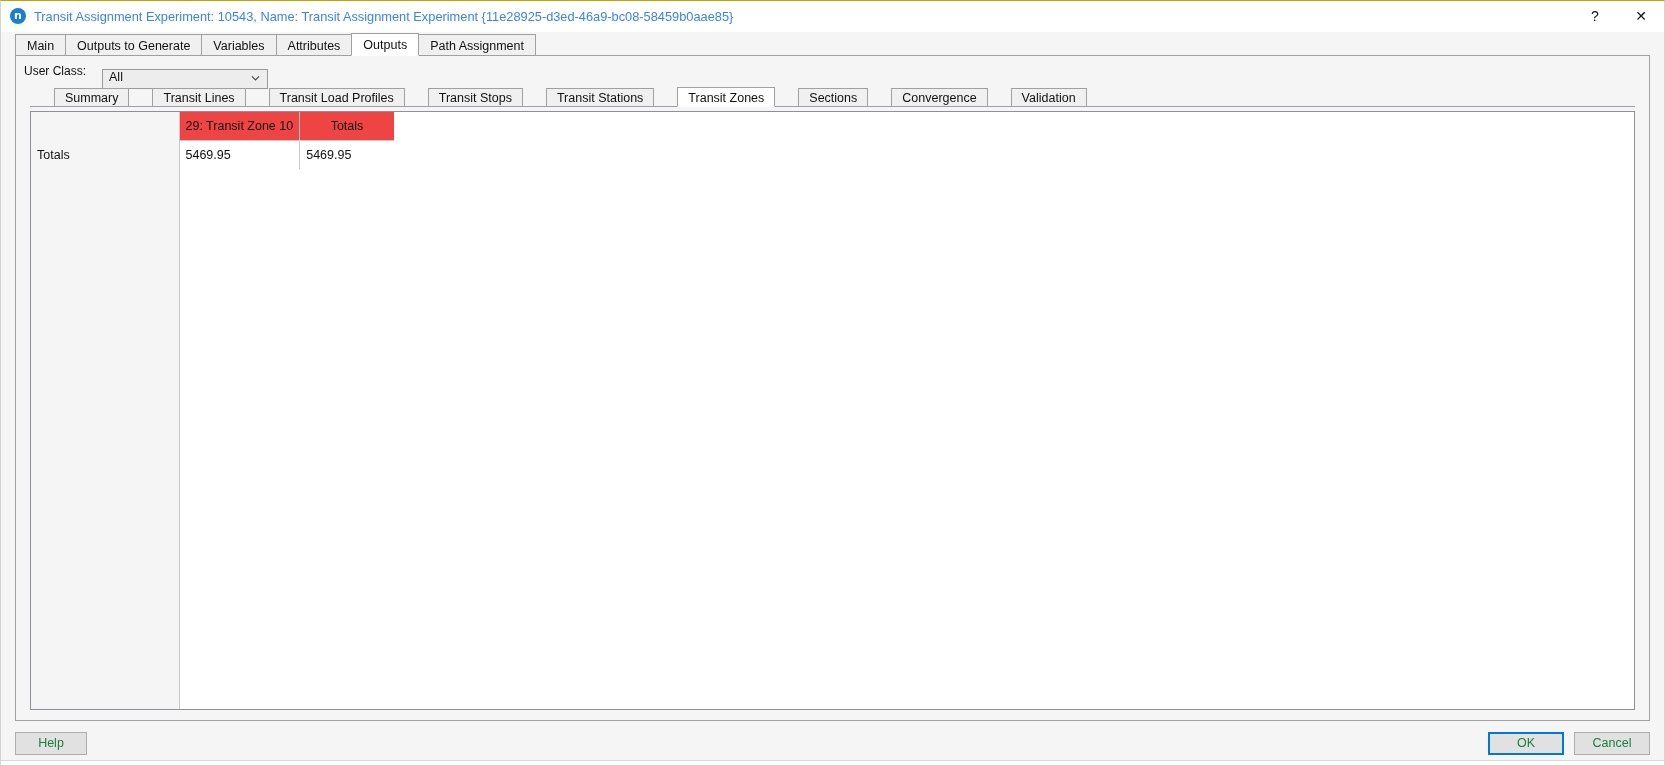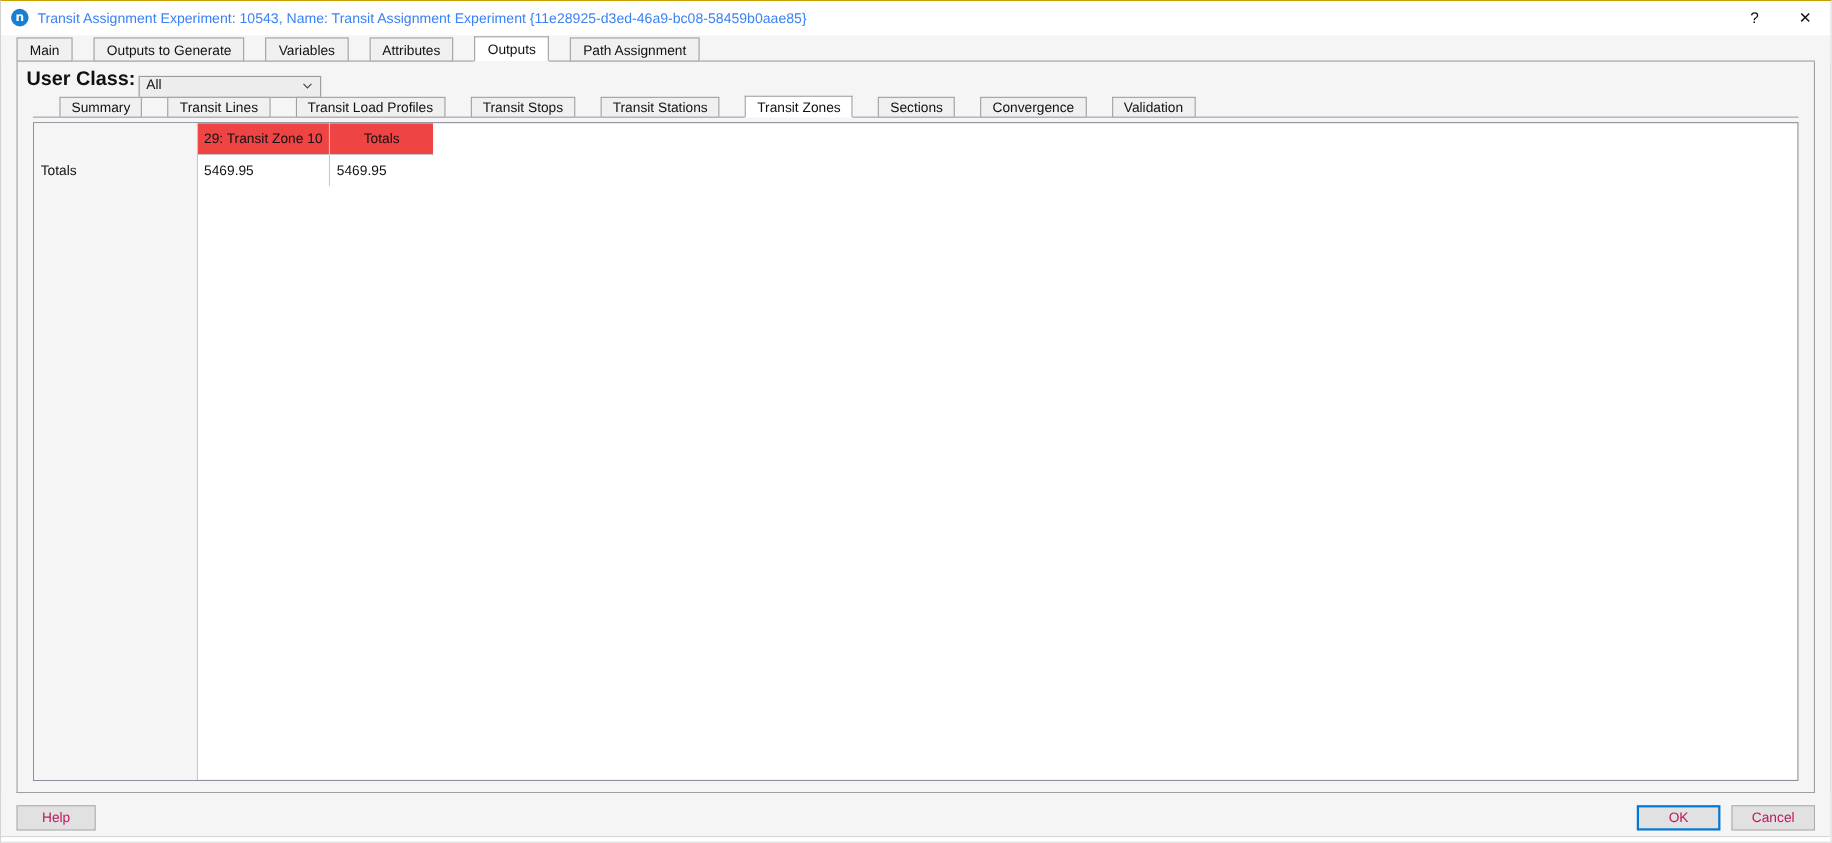--- a/index.html
+++ b/index.html
@@ -79,21 +79,20 @@
   
   .tabstrip {
     height: 24px;
     min-height: 24px;
     display: flex;
     align-items: flex-end;
     padding-left: 14px;
     background: #f5f5f5;
     position: relative;
     box-sizing: border-box;
-    gap: 20px;
   }
   .tabstrip::after {
     content: "";
     position: absolute;
     left: 14px;
     right: 14px;
     bottom: 0;
     height: 1px;
     background: #a0a0a0;
   }
@@ -136,24 +135,23 @@
 
   .userclass-row {
     height: 30px;
     min-height: 30px;
     display: flex;
     align-items: center;
     padding-left: 8px;
     box-sizing: border-box;
   }
   .uc-label {
-    font-size: 18px;
-    color: #111111;
-    margin-right: 3px;
-    font-weight: bold;
+    font-size: 12px;
+    color: #111111;
+    margin-right: 16px;
   }
   .uc-select {
     width: 166px;
     height: 20px;
     box-sizing: border-box;
     background: #ededed;
     border: 1px solid #9a9a9a;
     display: flex;
     align-items: flex-start;
     position: relative;
@@ -292,21 +290,21 @@
   }
   .btn {
     height: 23px;
     min-width: 78px;
     padding: 0 12px;
     box-sizing: border-box;
     background: #e1e1e1;
     border: 1px solid #adadad;
     font-size: 12.5px;
     font-family: "Liberation Sans", sans-serif;
-    color: #be185d;
+    color: #15803d;
     display: flex;
     align-items: center;
     justify-content: center;
     cursor: default;
   }
   .btn-help { min-width: 72px; }
   .spacer { flex: 1 1 auto; }
   .btn-ok {
     min-width: 76px;
     border: 2px solid #0078d7;

